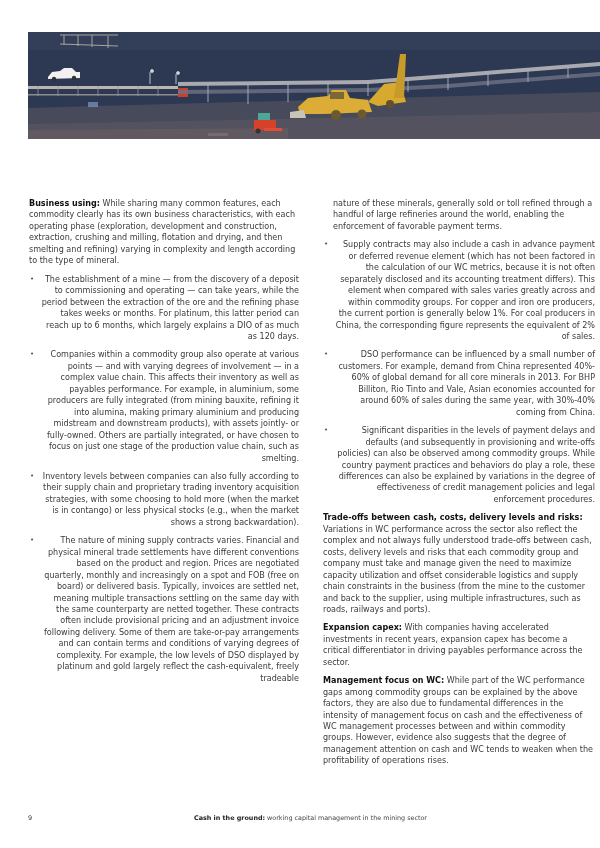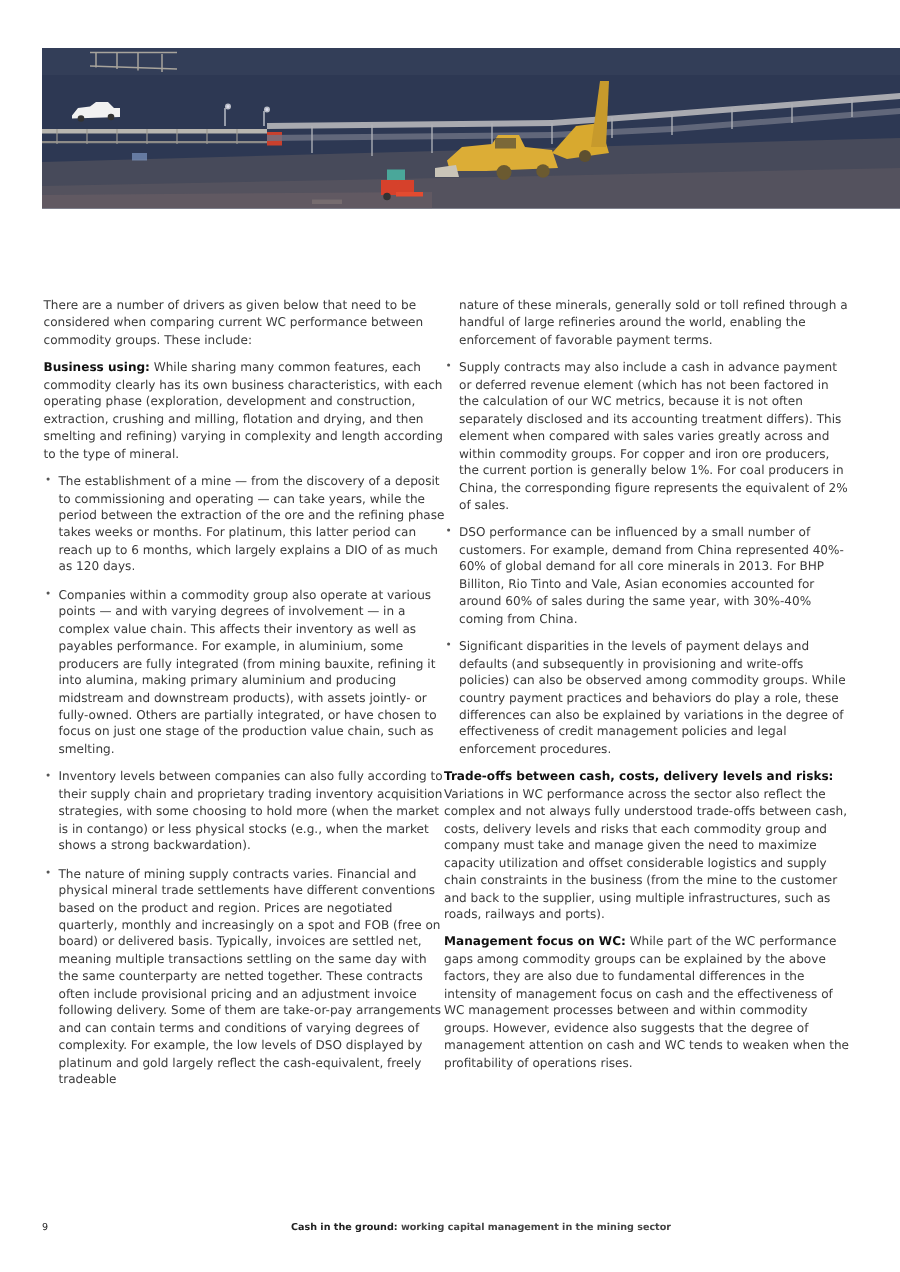--- a/index.html
+++ b/index.html
@@ -3,29 +3,29 @@
   <meta charset="utf-8">
   <style>
     html, body { margin: 0; padding: 0; background: #ffffff; }
     body { width: 600px; height: 848px; position: relative; overflow: hidden;
            font-family: "DejaVu Sans", sans-serif; color: #3a3a3a; }
     .hero { position: absolute; left: 28px; top: 32px; width: 572px; height: 107px; overflow: hidden;
             background: linear-gradient(180deg, #2c3a55 0%, #2b3650 35%, #39425a 62%, #4a4e5e 80%, #3e4356 100%); }
     .hero svg { display: block; }
     .col { position: absolute; top: 198px; width: 270px; font-size: 8.05px; line-height: 11.45px; }
     .col.left { left: 29px; }
-    .col.right { left: 296px; width: 272px; }
+    .col.right { left: 323px; width: 272px; }
     .col p { margin: 0 0 7px 0; }
     .col b { color: #111; font-weight: bold; }
-    .col ul { list-style: none; margin: 0 0 7px 0; padding: 0; }
+    .col ul { list-style: none; margin: 0 0 7px 0; padding: 0; text-align: right; }
     .col li { position: relative; padding-left: 10px; margin: 0 0 7px 0; }
     .col li::before { content: "\2022"; position: absolute; left: 1px; top: 0; color: #555; font-size: 7px; }
     .footer { position: absolute; top: 814px; left: 0; width: 600px; font-size: 6.4px; color: #444; }
     .page-num { position: absolute; left: 28px; top: 0; color: #222; }
-    .footer-title { position: absolute; left: 194px; top: 0; white-space: nowrap; font-weight: bold; }
+    .footer-title { position: absolute; left: 194px; top: 0; white-space: nowrap; }
     .footer-title b { color: #222; }
   </style>
 </head>
 <body>
 
 <div class="hero">
   <svg width="572" height="107" viewBox="0 0 572 107">
 
     <rect x="0" y="0" width="572" height="107" fill="#2d3853"></rect>
     <rect x="0" y="0" width="572" height="18" fill="#34405a" opacity="0.8"></rect>
@@ -104,21 +104,20 @@
       <rect x="236" y="96" width="18" height="3" fill="#e44b30"></rect>
       <circle cx="230" cy="99" r="2.5" fill="#333"></circle>
     </g>
 
     <rect x="60" y="70" width="10" height="5" fill="#8aa6d6" opacity="0.6"></rect>
     <rect x="180" y="101" width="20" height="3" fill="#837a78" opacity="0.6"></rect>
   </svg>
 </div>
 
 <div class="col left">
-  <p>There are a number of drivers as given below that need to be considered when comparing current WC performance between commodity groups. These include:</p>
 
   <p><b>Business using:</b><span> While sharing many common features, each commodity clearly has its own business characteristics, with each operating phase (exploration, development and construction, extraction, crushing and milling, flotation and drying, and then smelting and refining) varying in complexity and length according to the type of mineral.</span></p>
   <ul>
     <li>The establishment of a mine — from the discovery of a deposit to commissioning and operating — can take years, while the period between the extraction of the ore and the refining phase takes weeks or months. For platinum, this latter period can reach up to 6 months, which largely explains a DIO of as much as 120 days.</li>
     <li>Companies within a commodity group also operate at various points — and with varying degrees of involvement — in a complex value chain. This affects their inventory as well as payables performance. For example, in aluminium, some producers are fully integrated (from mining bauxite, refining it into alumina, making primary aluminium and producing midstream and downstream products), with assets jointly- or fully-owned. Others are partially integrated, or have chosen to focus on just one stage of the production value chain, such as smelting.</li>
     <li>Inventory levels between companies can also fully according to their supply chain and proprietary trading inventory acquisition strategies, with some choosing to hold more (when the market is in contango) or less physical stocks (e.g., when the market shows a strong backwardation).</li>
   </ul>
 
   <ul>
     <li>The nature of mining supply contracts varies. Financial and physical mineral trade settlements have different conventions based on the product and region. Prices are negotiated quarterly, monthly and increasingly on a spot and FOB (free on board) or delivered basis. Typically, invoices are settled net, meaning multiple transactions settling on the same day with the same counterparty are netted together. These contracts often include provisional pricing and an adjustment invoice following delivery. Some of them are take-or-pay arrangements and can contain terms and conditions of varying degrees of complexity. For example, the low levels of DSO displayed by platinum and gold largely reflect the cash-equivalent, freely tradeable</li>
@@ -128,20 +127,21 @@
 <div class="col right">
   <p style="padding-left:10px;">nature of these minerals, generally sold or toll refined through a handful of large refineries around the world, enabling the enforcement of favorable payment terms.</p>
   <ul>
     <li>Supply contracts may also include a cash in advance payment or deferred revenue element (which has not been factored in the calculation of our WC metrics, because it is not often separately disclosed and its accounting treatment differs). This element when compared with sales varies greatly across and within commodity groups. For copper and iron ore producers, the current portion is generally below 1%. For coal producers in China, the corresponding figure represents the equivalent of 2% of sales.</li>
     <li>DSO performance can be influenced by a small number of customers. For example, demand from China represented 40%- 60% of global demand for all core minerals in 2013. For BHP Billiton, Rio Tinto and Vale, Asian economies accounted for around 60% of sales during the same year, with 30%-40% coming from China.</li>
     <li>Significant disparities in the levels of payment delays and defaults (and subsequently in provisioning and write-offs policies) can also be observed among commodity groups. While country payment practices and behaviors do play a role, these differences can also be explained by variations in the degree of effectiveness of credit management policies and legal enforcement procedures.</li>
   </ul>
 
   <p><b>Trade-offs between cash, costs, delivery levels and risks:</b><span> Variations in WC performance across the sector also reflect the complex and not always fully understood trade-offs between cash, costs, delivery levels and risks that each commodity group and company must take and manage given the need to maximize capacity utilization and offset considerable logistics and supply chain constraints in the business (from the mine to the customer and back to the supplier, using multiple infrastructures, such as roads, railways and ports).</span></p>
 
+  <p><b>Expansion capex:</b><span> With companies having accelerated investments in recent years, expansion capex has become a critical differentiator in driving payables performance across the sector.</span></p>
 
   <p><b>Management focus on WC:</b><span> While part of the WC performance gaps among commodity groups can be explained by the above factors, they are also due to fundamental differences in the intensity of management focus on cash and the effectiveness of WC management processes between and within commodity groups. However, evidence also suggests that the degree of management attention on cash and WC tends to weaken when the profitability of operations rises.</span></p>
 </div>
 
 <div class="footer">
   <span class="page-num">9</span>
   <span class="footer-title"><b>Cash in the ground:</b><span> working capital management in the mining sector</span></span>
 </div>
 
 </body></html>

